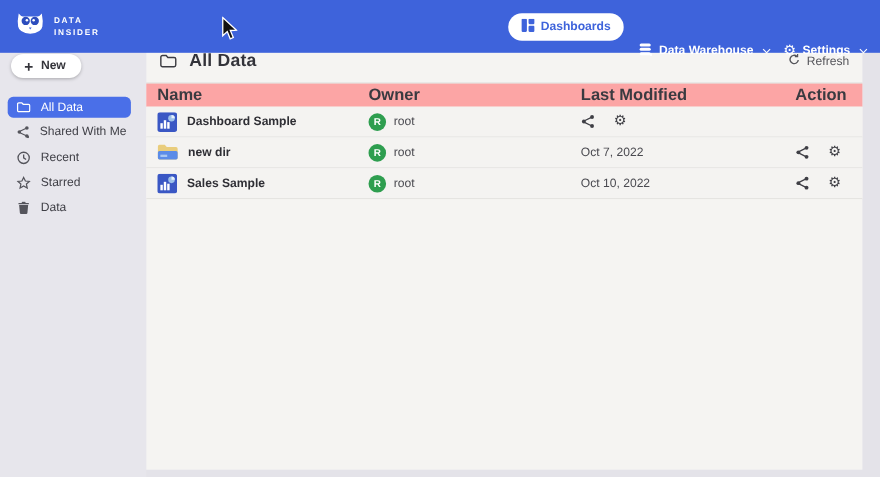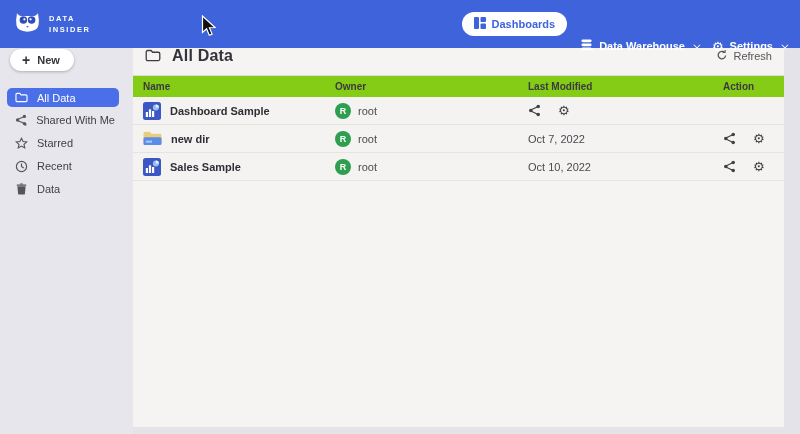--- a/index.html
+++ b/index.html
@@ -35,21 +35,21 @@
   .side-item.active .icon { color:#fff; }
 
   
   .content { position:absolute; top:36px; left:133px; width:651px; height:391px; background:#f5f4f2; }
   .title-bar { height:40px; display:flex; align-items:center; padding:0 12px; border-bottom:1px solid #dddcda; }
   .title-bar .icon { color:#3c3c42; margin-right:11px; display:flex; }
   .page-title { font-size:16px; font-weight:bold; color:#33333a; letter-spacing:.2px; }
   .refresh { margin-left:auto; display:flex; align-items:center; gap:5px; color:#55555b; font-size:11px; cursor:pointer; }
 
   .grid-row { display:grid; grid-template-columns:192px 193px 195px 1fr; align-items:center; padding-left:10px; }
-  .table-head { height:21px; background:#84cc16; font-size:10px; font-weight:bold; color:#3a3a40; }
+  .table-head { height:21px; background:#fca5a5; font-size:15px; font-weight:bold; color:#3a3a40; }
   .table-row { height:28px; border-bottom:1px solid #e5e4e1; background:#f4f3f1; }
   .cell-name { display:flex; align-items:center; gap:9px; font-size:11px; font-weight:bold; color:#2f2f35; }
   .cell-owner { display:flex; align-items:center; gap:7px; font-size:11px; color:#4a4a50; }
   .avatar { width:16px; height:16px; border-radius:50%; background:#2e9e4f; color:#fff; font-size:9px;
     font-weight:bold; display:flex; align-items:center; justify-content:center; }
   .cell-date { font-size:11px; color:#4a4a50; }
   .cell-actions { display:flex; align-items:center; gap:17px; color:#3f3f45; }
   .act { cursor:pointer; display:flex; align-items:center; }
   .gear-char { font-family:"DejaVu Sans", sans-serif; font-size:13px; line-height:13px; color:#3f3f45; }
 
@@ -133,34 +133,34 @@
             <circle cx="3" cy="7" r="1.9"></circle>
             <circle cx="11" cy="11.2" r="1.9"></circle>
             <path d="M3.6 6.2 L10.4 3.1 M3.6 7.8 L10.4 10.9" stroke="currentColor" stroke-width="1.2"></path>
             <circle cx="12.2" cy="12.4" r="1.2"></circle>
           </svg>
         </span>
     <span class="label">Shared With Me</span>
   </div>
       <div class="side-item">
     <span class="icon">
-          <svg viewBox="0 0 14 14" width="13" height="13" fill="none" stroke="currentColor" stroke-width="1.2">
-            <path d="M7 1.4 L8.7 4.9 L12.6 5.3 L9.7 7.9 L10.5 11.8 L7 9.8 L3.5 11.8 L4.3 7.9 L1.4 5.3 L5.3 4.9 Z"></path>
-          </svg>
-        </span>
-    <span class="label">Starred</span>
-  </div>
-      <div class="side-item">
-    <span class="icon">
           <svg viewBox="0 0 14 14" width="13" height="13" fill="none" stroke="currentColor" stroke-width="1.3">
             <circle cx="7" cy="7" r="5.5"></circle>
             <path d="M7 3.8 V7 L9.4 8.6"></path>
           </svg>
         </span>
     <span class="label">Recent</span>
+  </div>
+      <div class="side-item">
+    <span class="icon">
+          <svg viewBox="0 0 14 14" width="13" height="13" fill="none" stroke="currentColor" stroke-width="1.2">
+            <path d="M7 1.4 L8.7 4.9 L12.6 5.3 L9.7 7.9 L10.5 11.8 L7 9.8 L3.5 11.8 L4.3 7.9 L1.4 5.3 L5.3 4.9 Z"></path>
+          </svg>
+        </span>
+    <span class="label">Starred</span>
   </div>
       <div class="side-item">
     <span class="icon">
           <svg viewBox="0 0 12 14" width="11" height="12" fill="currentColor">
             <path d="M1.2 3.8 h9.6 l-.8 8.6 a1.3 1.3 0 0 1-1.3 1.1 h-5.4 a1.3 1.3 0 0 1-1.3-1.1 Z"></path>
             <rect x="0.4" y="1.8" width="11.2" height="1.3" rx="0.6"></rect>
             <rect x="4" y="0.5" width="4" height="1.3" rx="0.6"></rect>
           </svg>
         </span>
     <span class="label">Data</span>

